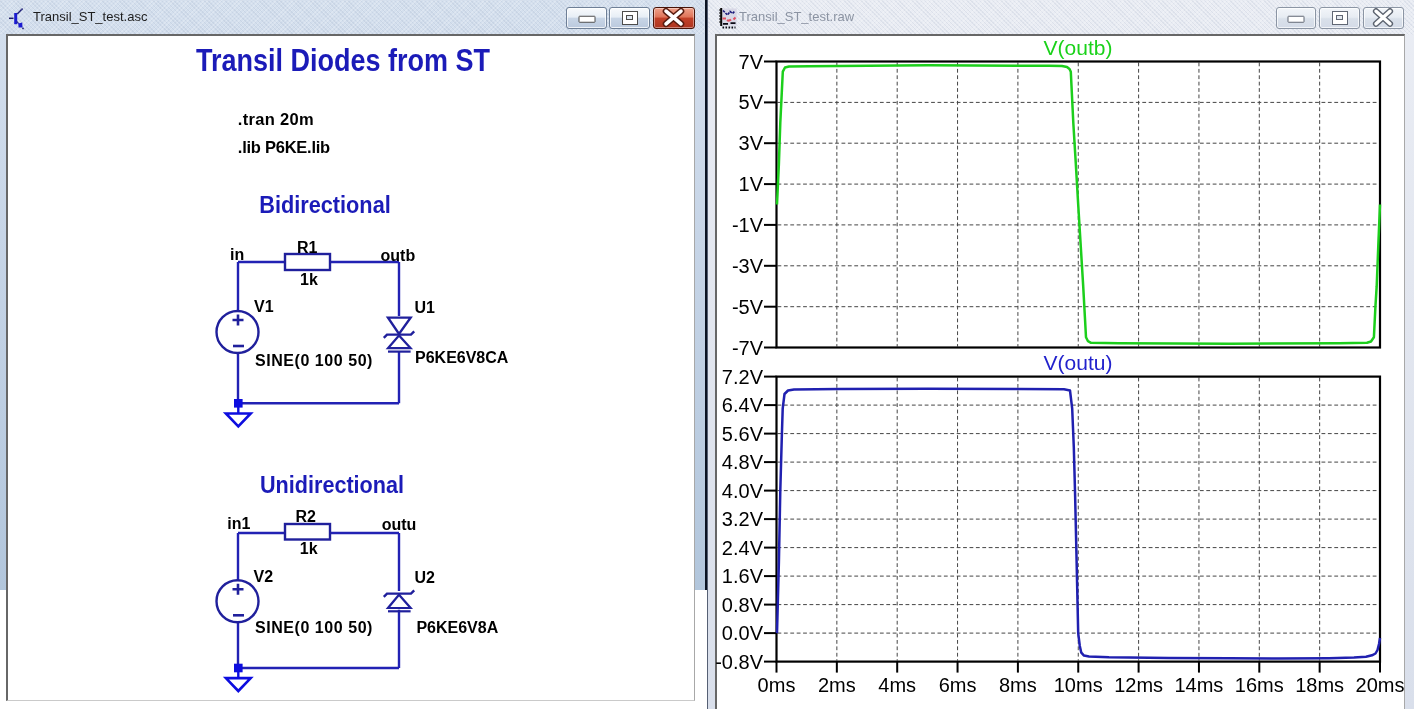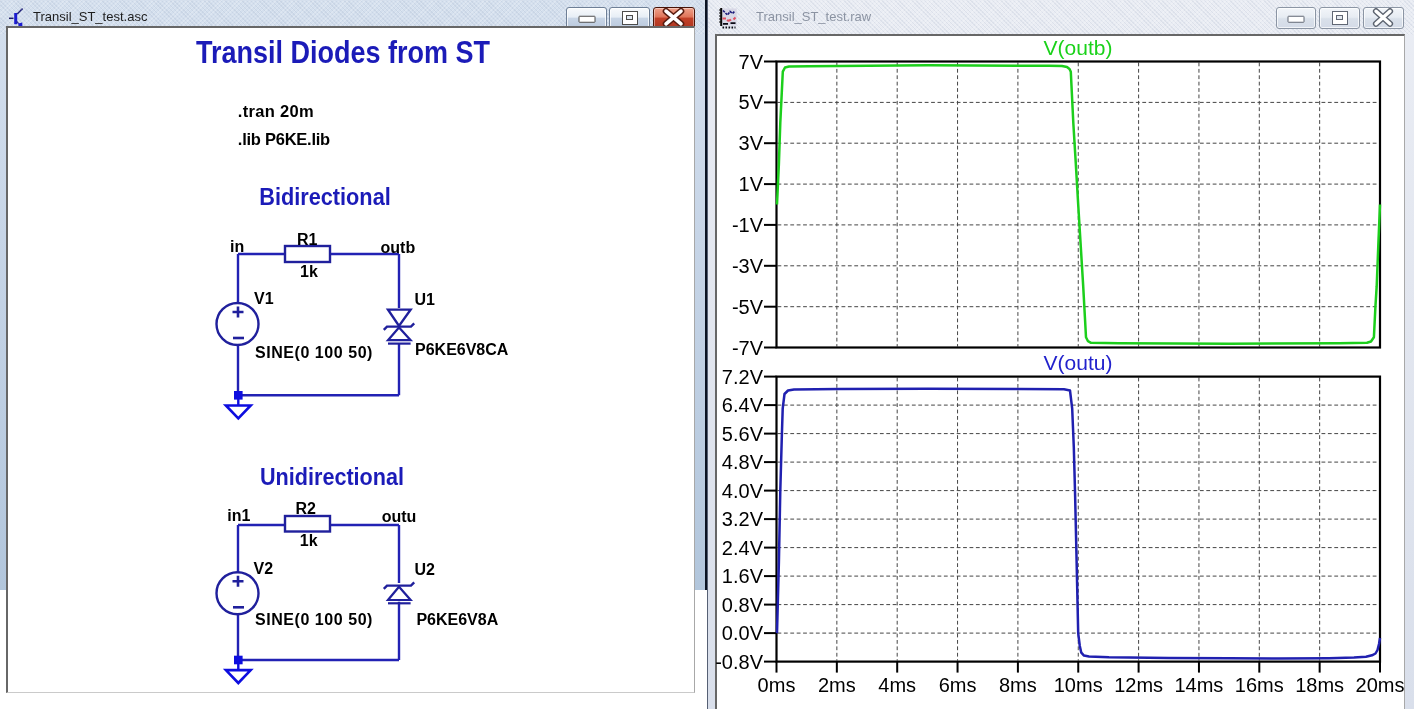--- a/index.html
+++ b/index.html
@@ -7,41 +7,41 @@
   repeating-linear-gradient(135deg, rgba(255,255,255,.22) 0 1px, rgba(0,0,0,0) 1px 3px),
   repeating-linear-gradient(45deg, rgba(95,115,150,.10) 0 1px, rgba(0,0,0,0) 1px 3px)}
 .w1{position:absolute;left:0;top:0;width:707px;height:590px;box-sizing:border-box;
   border-right:2px solid #0b1322;
   background:linear-gradient(#d5e0ee 0%,#c7d5e7 40%,#b2c6dc 100%)}
 .w2{position:absolute;left:707px;top:0;width:707px;height:709px;box-sizing:border-box;
   border-left:1px solid #566074;
   background:linear-gradient(#eaedf4,#e2e6ef 45%,#d9dfeb)}
 .tb{position:absolute;left:0;top:0;right:0;height:35px}
 .ttl{position:absolute;left:33px;top:0;height:35px;line-height:33px;font-size:13px;color:#1d1d1d}
-.w2 .ttl{left:48px;color:#8b93a2}
+.w2 .ttl{left:31px;color:#8b93a2}
 .cap{position:absolute;box-sizing:border-box;height:22px;border-radius:3px}
 .w1 .cap.mm{background:linear-gradient(#f8fafc 0%,#e7eef6 45%,#c8d5e6 52%,#bac9dd 100%);
   border:1px solid #6e7f96;box-shadow:inset 0 0 0 1px rgba(255,255,255,.75)}
 .w1 .cap.cl{background:linear-gradient(#efa28b 0%,#e0765b 44%,#c24128 52%,#ae3520 100%);
   border:1px solid #481408;box-shadow:inset 0 0 0 1px rgba(255,255,255,.4)}
 .w2 .cap{background:linear-gradient(#f2f5f9 0%,#e7ecf3 46%,#d9e0ea 54%,#d4dbe7 100%);
   border:1px solid #8b95a4;box-shadow:inset 0 0 0 1px rgba(255,255,255,.7)}
 .glyph-min{position:absolute;left:50%;top:55%;transform:translate(-50%,-50%);
   width:15px;height:4.5px;background:#fff;border:1px solid #4c4c4c;border-radius:1px}
 .glyph-max{position:absolute;left:50%;top:50%;transform:translate(-50%,-50%);
   width:14px;height:12px;background:#fff;border:1px solid #4c4c4c}
 .glyph-max i{position:absolute;left:3px;top:2.5px;width:5px;height:3px;display:block;
   border:1px solid #4c4c4c;background:#dfe7f1}
 .w2 .glyph-min{border-color:#606774}
 .w2 .glyph-max{border-color:#606774}
 .w2 .glyph-max i{border-color:#606774;background:#e3e8ef}
 .cont{position:absolute;box-sizing:border-box;background:#fff;
   border-top:2px solid #676767;border-left:2px solid #676767;
   border-right:1px solid #a8a8a8;border-bottom:1px solid #cacaca}
-.w1 .cont{left:6px;top:26px;width:689px;height:666.5px}
+.w1 .cont{left:6px;top:34px;width:689px;height:666.5px}
 .w2 .cont{left:7px;top:33.5px;width:690px;height:703px}
 svg{position:absolute;left:0;top:0}
 svg text{font-family:"Liberation Sans",sans-serif}
 </style></head><body>
 
 <div class="w1">
  <div class="tb dither"></div>
  <svg style="left:7px;top:6px" width="18" height="24" viewBox="0 0 18 24">
     <path d="M2,12.3 H6.5" stroke="#1c1c66" stroke-width="1.5" fill="none"></path>
     <path d="M8.7,7 V18.2" stroke="#1b1bd0" stroke-width="3" fill="none"></path>

